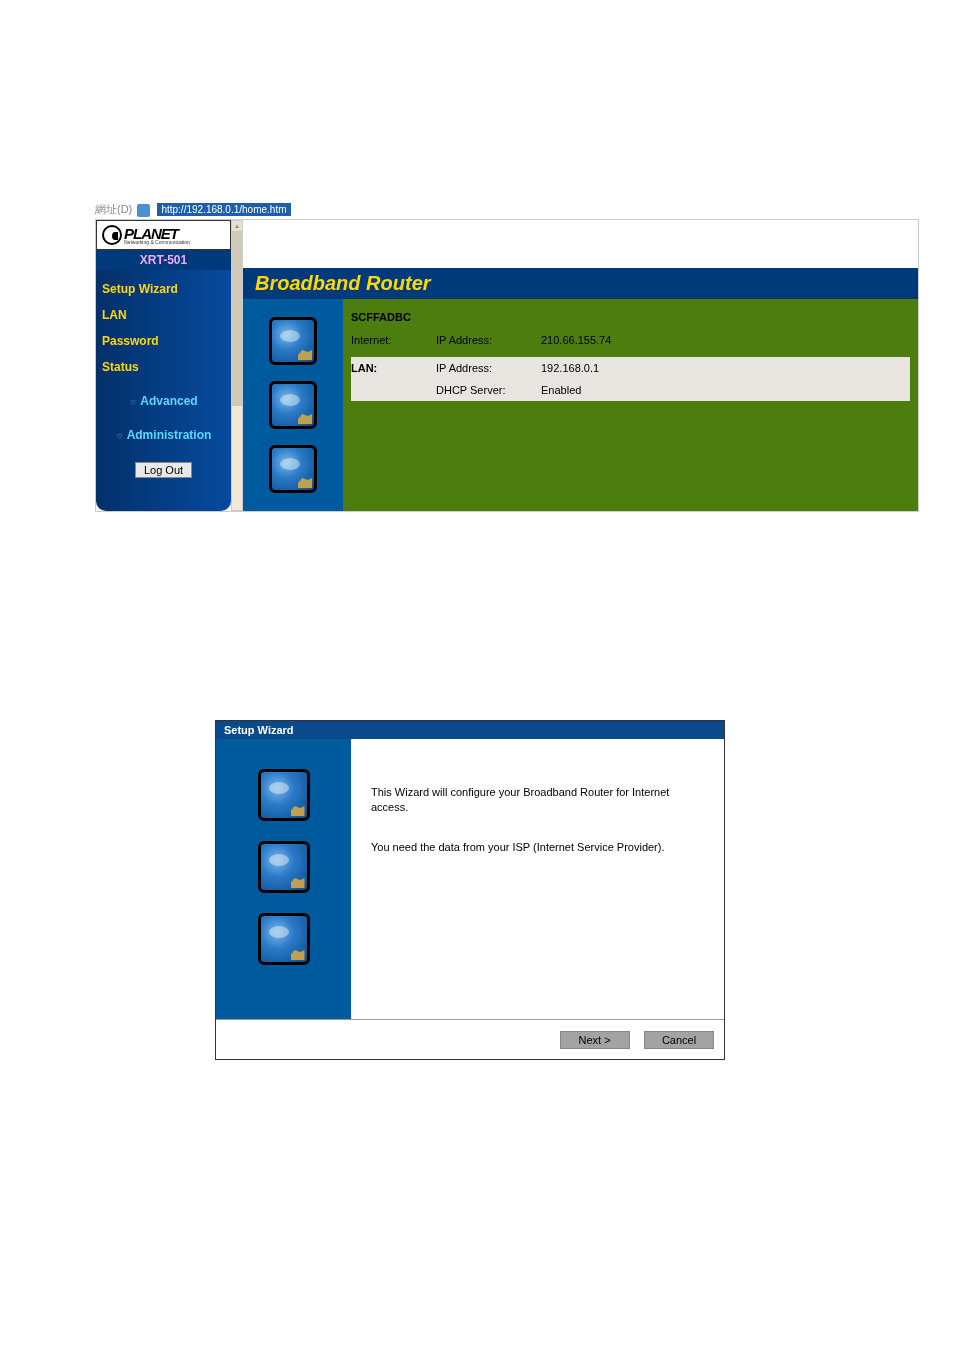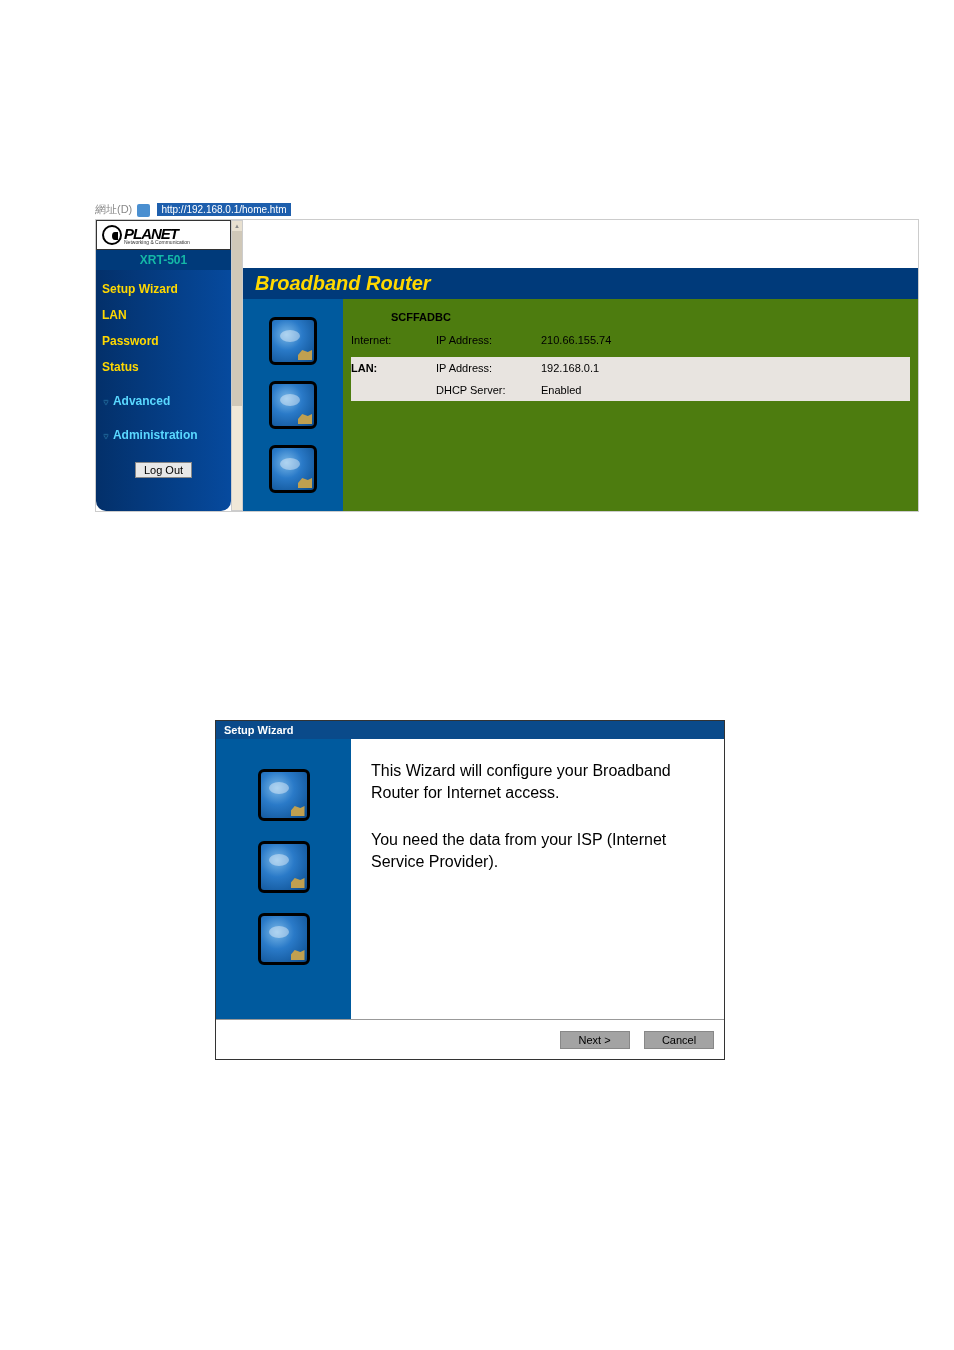--- a/index.html
+++ b/index.html
@@ -86,39 +86,40 @@
       font-style: italic;
       color: #000;
     }
     .logo-sub {
       font-size: 5px;
       color: #333;
       margin-top: -3px;
     }
     .model-bar {
       background: #003a7a;
-      color: #14b8a6;
+      color: #f0abfc;
       text-align: center;
       font-weight: bold;
       font-size: 12px;
       padding: 3px 0;
     }
     .nav-list {
       padding: 6px 6px;
     }
     .nav-item {
       color: #ffd800;
       font-size: 12px;
       font-weight: bold;
       padding: 6px 0;
       cursor: pointer;
     }
     .nav-item.expandable {
       color: #5ad8ff;
       margin-top: 8px;
+      text-align: center;
     }
     .nav-item.expandable::before {
       content: "▼";
       color: #0a3a70;
       font-size: 8px;
       margin-right: 3px;
       text-shadow: 0 0 1px #5ad8ff;
     }
     .logout-wrap {
       text-align: center;
@@ -216,21 +217,20 @@
       clip-path: polygon(0 50%, 30% 0, 70% 20%, 100% 0, 100% 100%, 0 100%);
     }
     .info-col {
       flex: 1;
       padding: 12px 8px;
       font-size: 11px;
     }
     .info-host {
       font-weight: bold;
       margin-bottom: 6px;
-      margin-left: 40px;
     }
     .info-row {
       display: flex;
       padding: 5px 0;
     }
     .info-row.shaded {
       background: #e8e4e0;
     }
     .info-cell-1 { width: 85px; }
     .info-cell-2 { width: 105px; }
@@ -264,22 +264,22 @@
       align-items: center;
       padding: 20px 0;
     }
     .wizard-icons .globe-icon {
       width: 52px;
       height: 52px;
       margin: 10px 0;
     }
     .wizard-text {
       flex: 1;
-      padding: 21px 20px;
-      font-size: 16px;
+      padding: 46px 20px;
+      font-size: 11px;
       line-height: 1.4;
     }
     .wizard-text p {
       margin-bottom: 24px;
     }
     .wizard-buttons {
       border-top: 1px solid #999;
       padding: 10px;
       text-align: right;
     }

